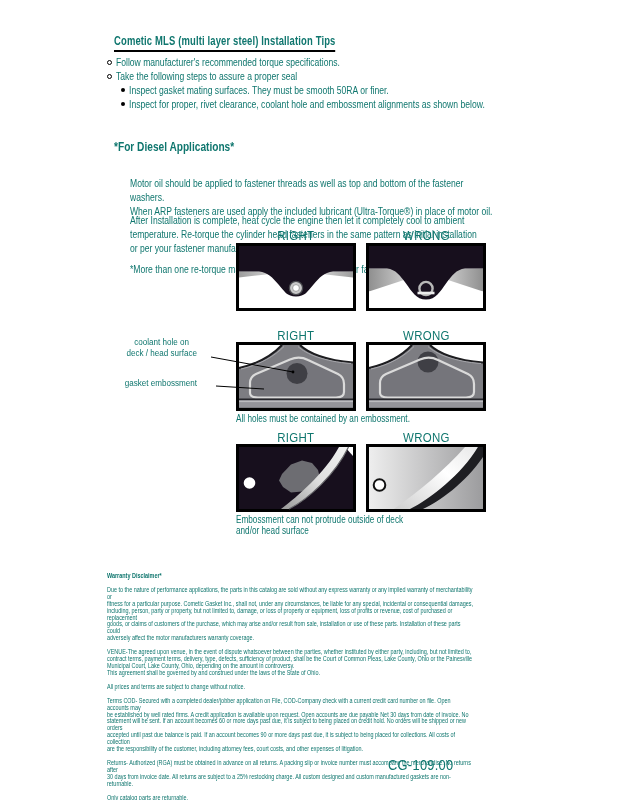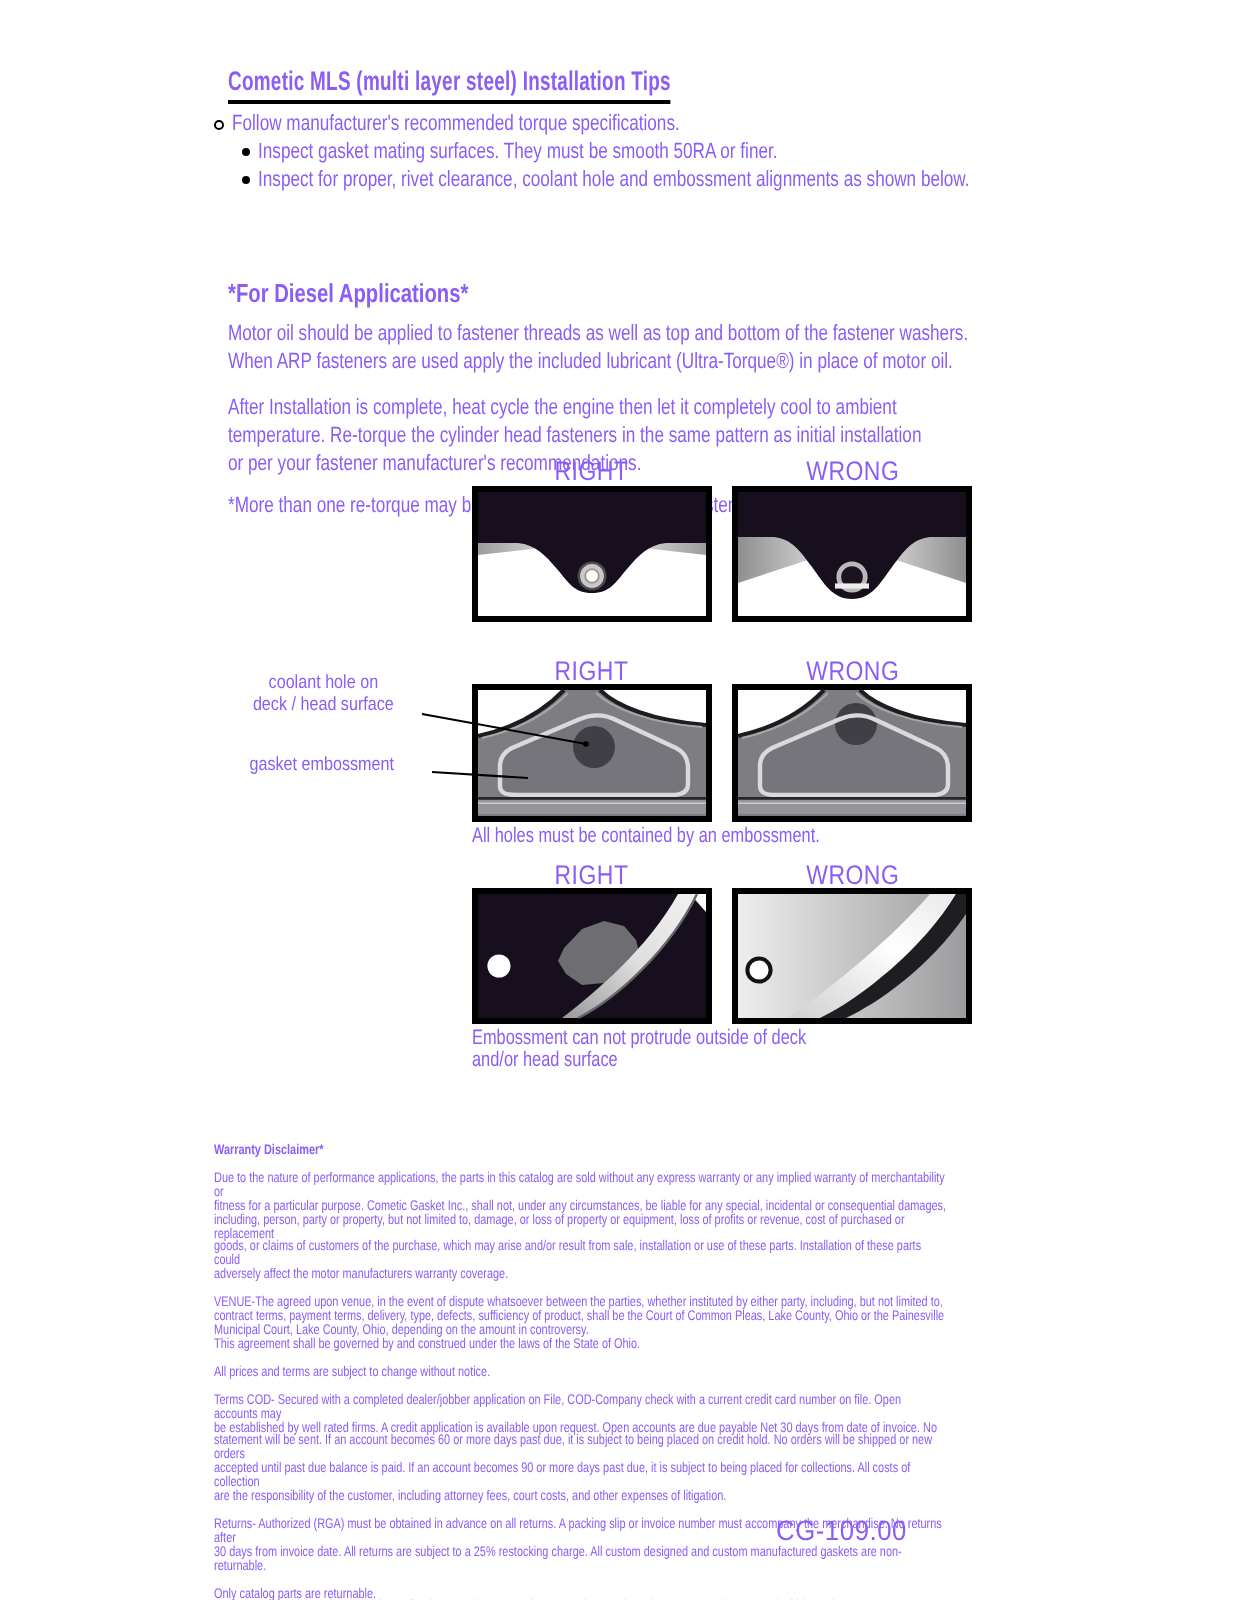--- a/index.html
+++ b/index.html
@@ -1,37 +1,37 @@
 <!DOCTYPE html>
 <html><head>
 <meta charset="utf-8">
 <style>
   html,body{margin:0;padding:0;background:#ffffff;}
   .page{
     position:relative;width:618px;height:800px;background:#ffffff;overflow:hidden;
-    font-family:"Liberation Sans","DejaVu Sans",sans-serif;color:#8b5cf6;
+    font-family:"Liberation Sans","DejaVu Sans",sans-serif;color:#0f766e;
   }
   .abs{position:absolute;}
   .cx70{transform:scaleX(0.70);transform-origin:0 0;display:inline-block;white-space:pre-line;}
   .cx78{transform:scaleX(0.78);transform-origin:0 0;display:inline-block;white-space:pre-line;}
   .cx85c{transform:scaleX(0.85);transform-origin:50% 0;display:inline-block;}
   .cx80r{transform:scaleX(0.85);transform-origin:100% 0;display:inline-block;white-space:pre-line;}
   .title{
     left:114px;top:33px;font-size:13.5px;font-weight:bold;letter-spacing:.2px;
     border-bottom:2px solid #000;padding-bottom:2px;margin:0;
   }
   .tips{left:107px;top:55px;font-size:11px;line-height:14px;}
   .tip-row{display:flex;align-items:flex-start;height:14px;}
   .tip-row.sub{margin-left:14px;}
   .mk{width:4px;height:4px;border-radius:50%;margin:4.5px 4px 0 0;flex:0 0 auto;}
   .mk.open{border:1px solid #000;width:3px;height:3px;}
   .mk.fill{background:#000;}
   .tip-text{white-space:nowrap;transform:scaleX(0.78);transform-origin:0 0;display:inline-block;}
   .h2{left:114px;top:139px;font-size:13px;font-weight:bold;margin:0;}
-  .para{font-size:11px;line-height:14px;margin:0;left:114px;}
+  .para{font-size:11px;line-height:14px;margin:16px;left:114px;}
   .dlabel{font-size:13.5px;width:120px;text-align:center;letter-spacing:.3px;}
   .caption{font-size:10.5px;line-height:11px;left:236px;}
   .panel{width:120px;}
   .panel svg{display:block;}
   .callout{font-size:9.5px;line-height:10.5px;text-align:center;width:110px;left:100px;}
   .warranty{left:107px;top:573px;width:470px;font-size:7px;line-height:6.9px;}
   .warranty .w-head{font-weight:bold;margin:0 0 7px 0;}
   .warranty p{margin:0 0 7px 0;}
   .footer-code{left:388px;top:757px;font-size:14px;letter-spacing:.3px;transform:scaleX(0.92);transform-origin:0 0;}
   .overlay{left:0;top:0;pointer-events:none;z-index:5;}
@@ -40,20 +40,24 @@
 <body>
 
 <div class="page">
 
   <h1 class="abs title cx70">Cometic MLS (multi layer steel) Installation Tips</h1>
 
   <div class="abs tips">
     <div class="tip-row">
       <span class="mk open"></span>
       <span class="tip-text">Follow manufacturer's recommended torque specifications.</span>
+    </div>
+    <div class="tip-row">
+      <span class="mk open"></span>
+      <span class="tip-text">Take the following steps to assure a proper seal</span>
     </div>
     <div class="tip-row sub">
       <span class="mk fill"></span>
       <span class="tip-text">Inspect gasket mating surfaces.  They must be smooth 50RA or finer.</span>
     </div>
     <div class="tip-row sub">
       <span class="mk fill"></span>
       <span class="tip-text">Inspect for proper, rivet clearance, coolant hole and embossment alignments as shown below.</span>
     </div>
   </div>

